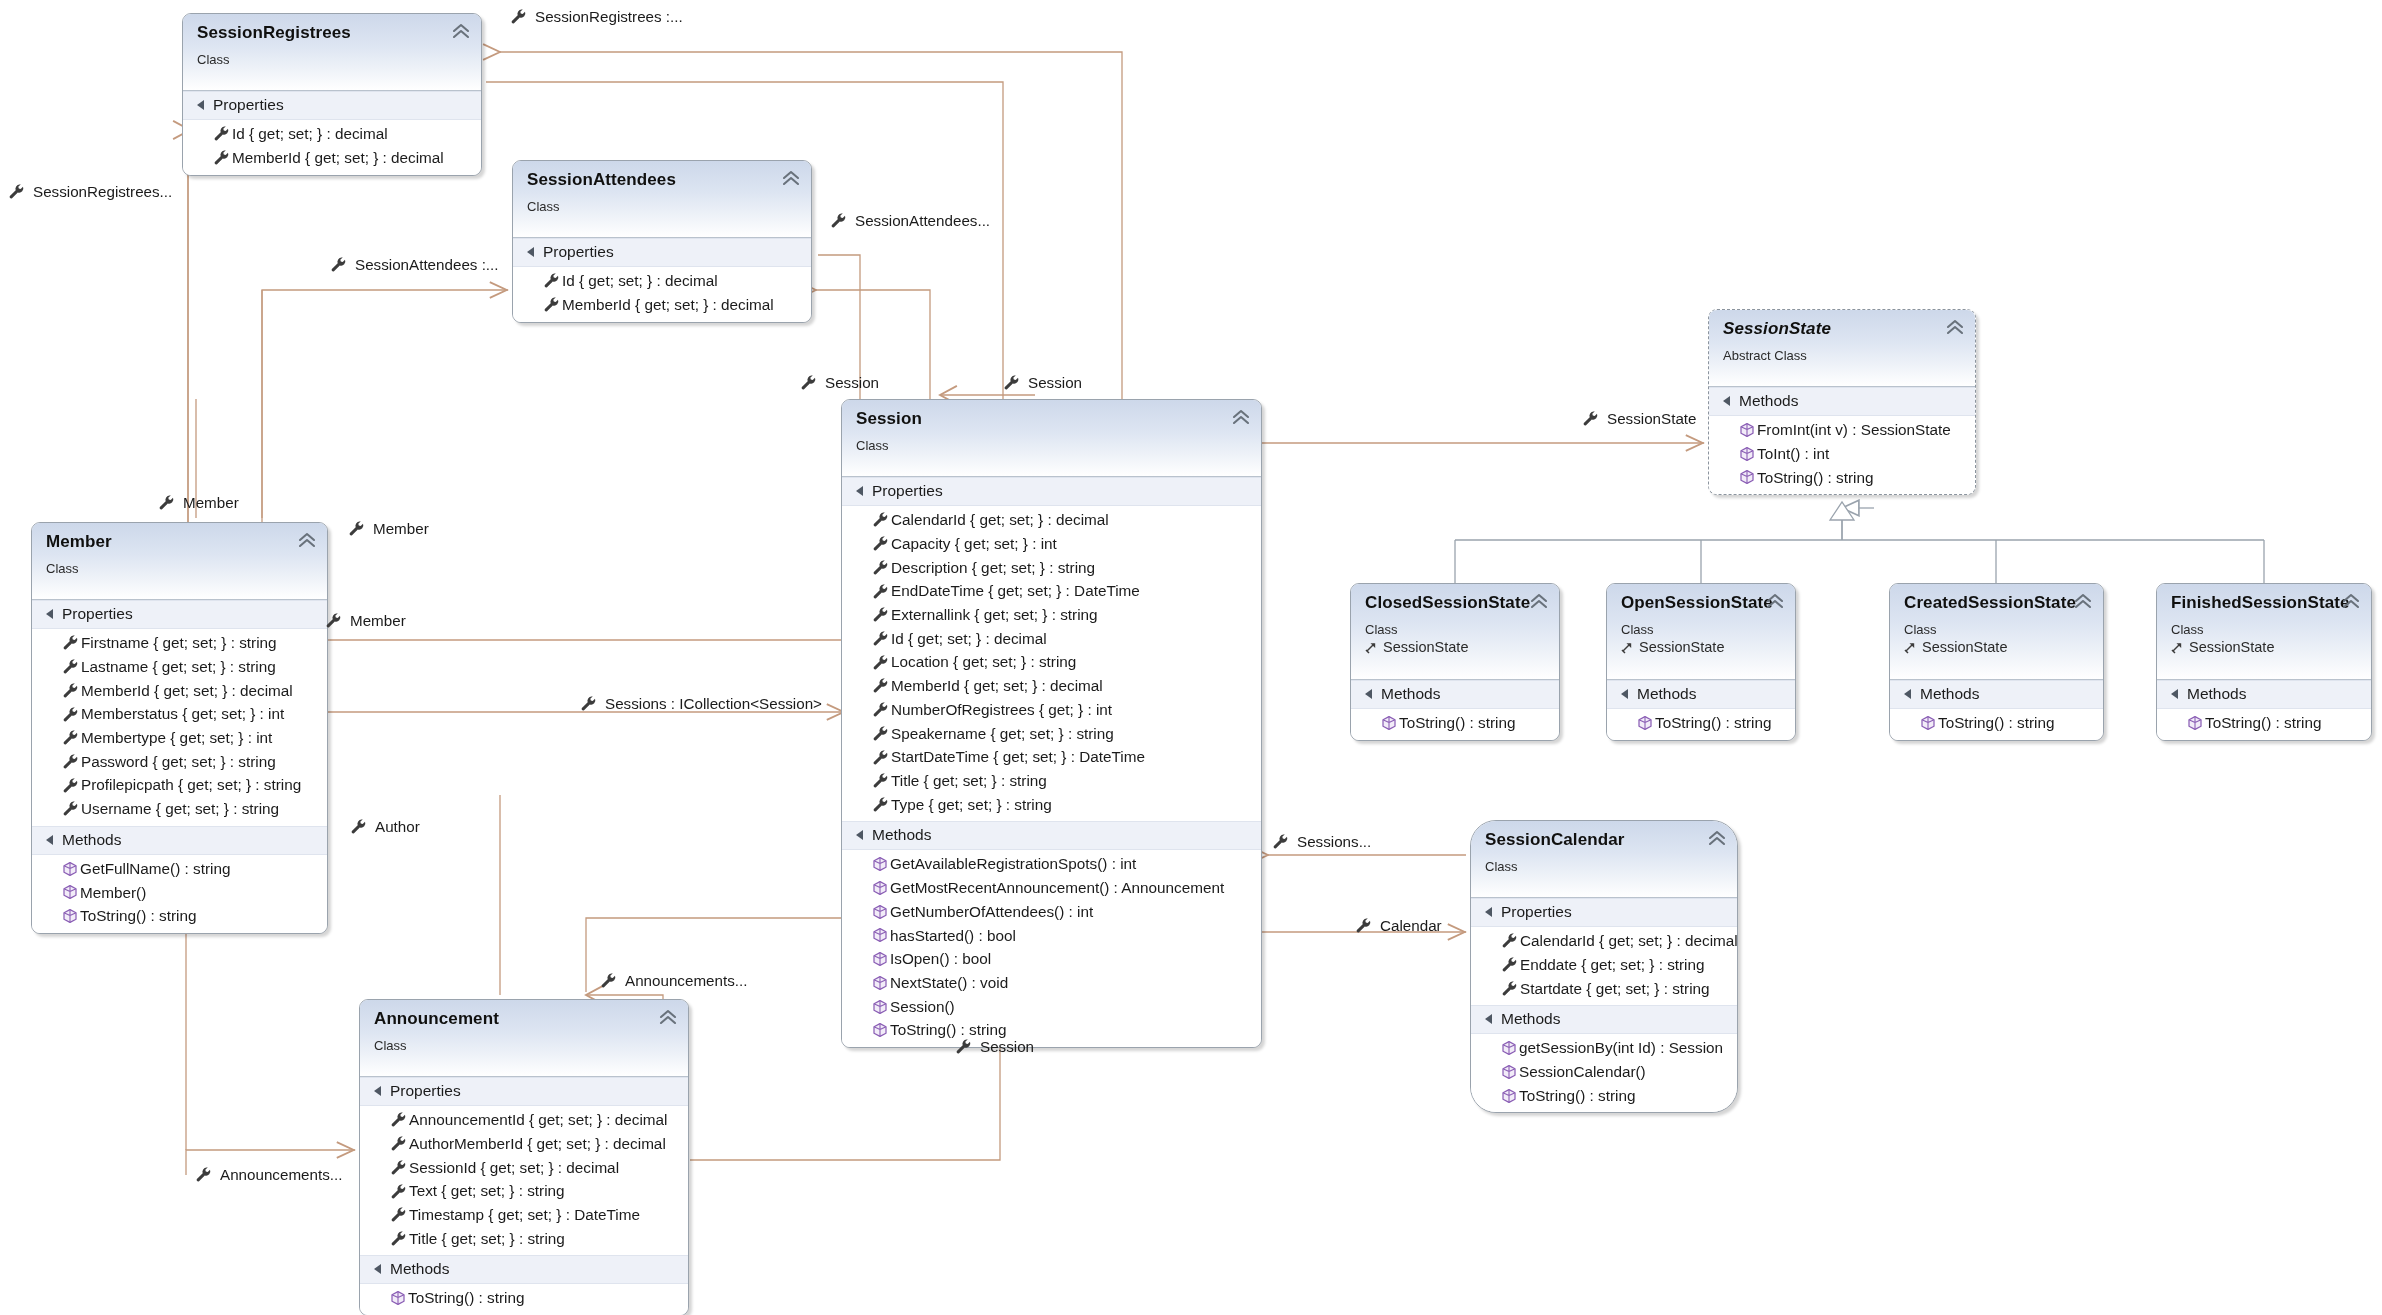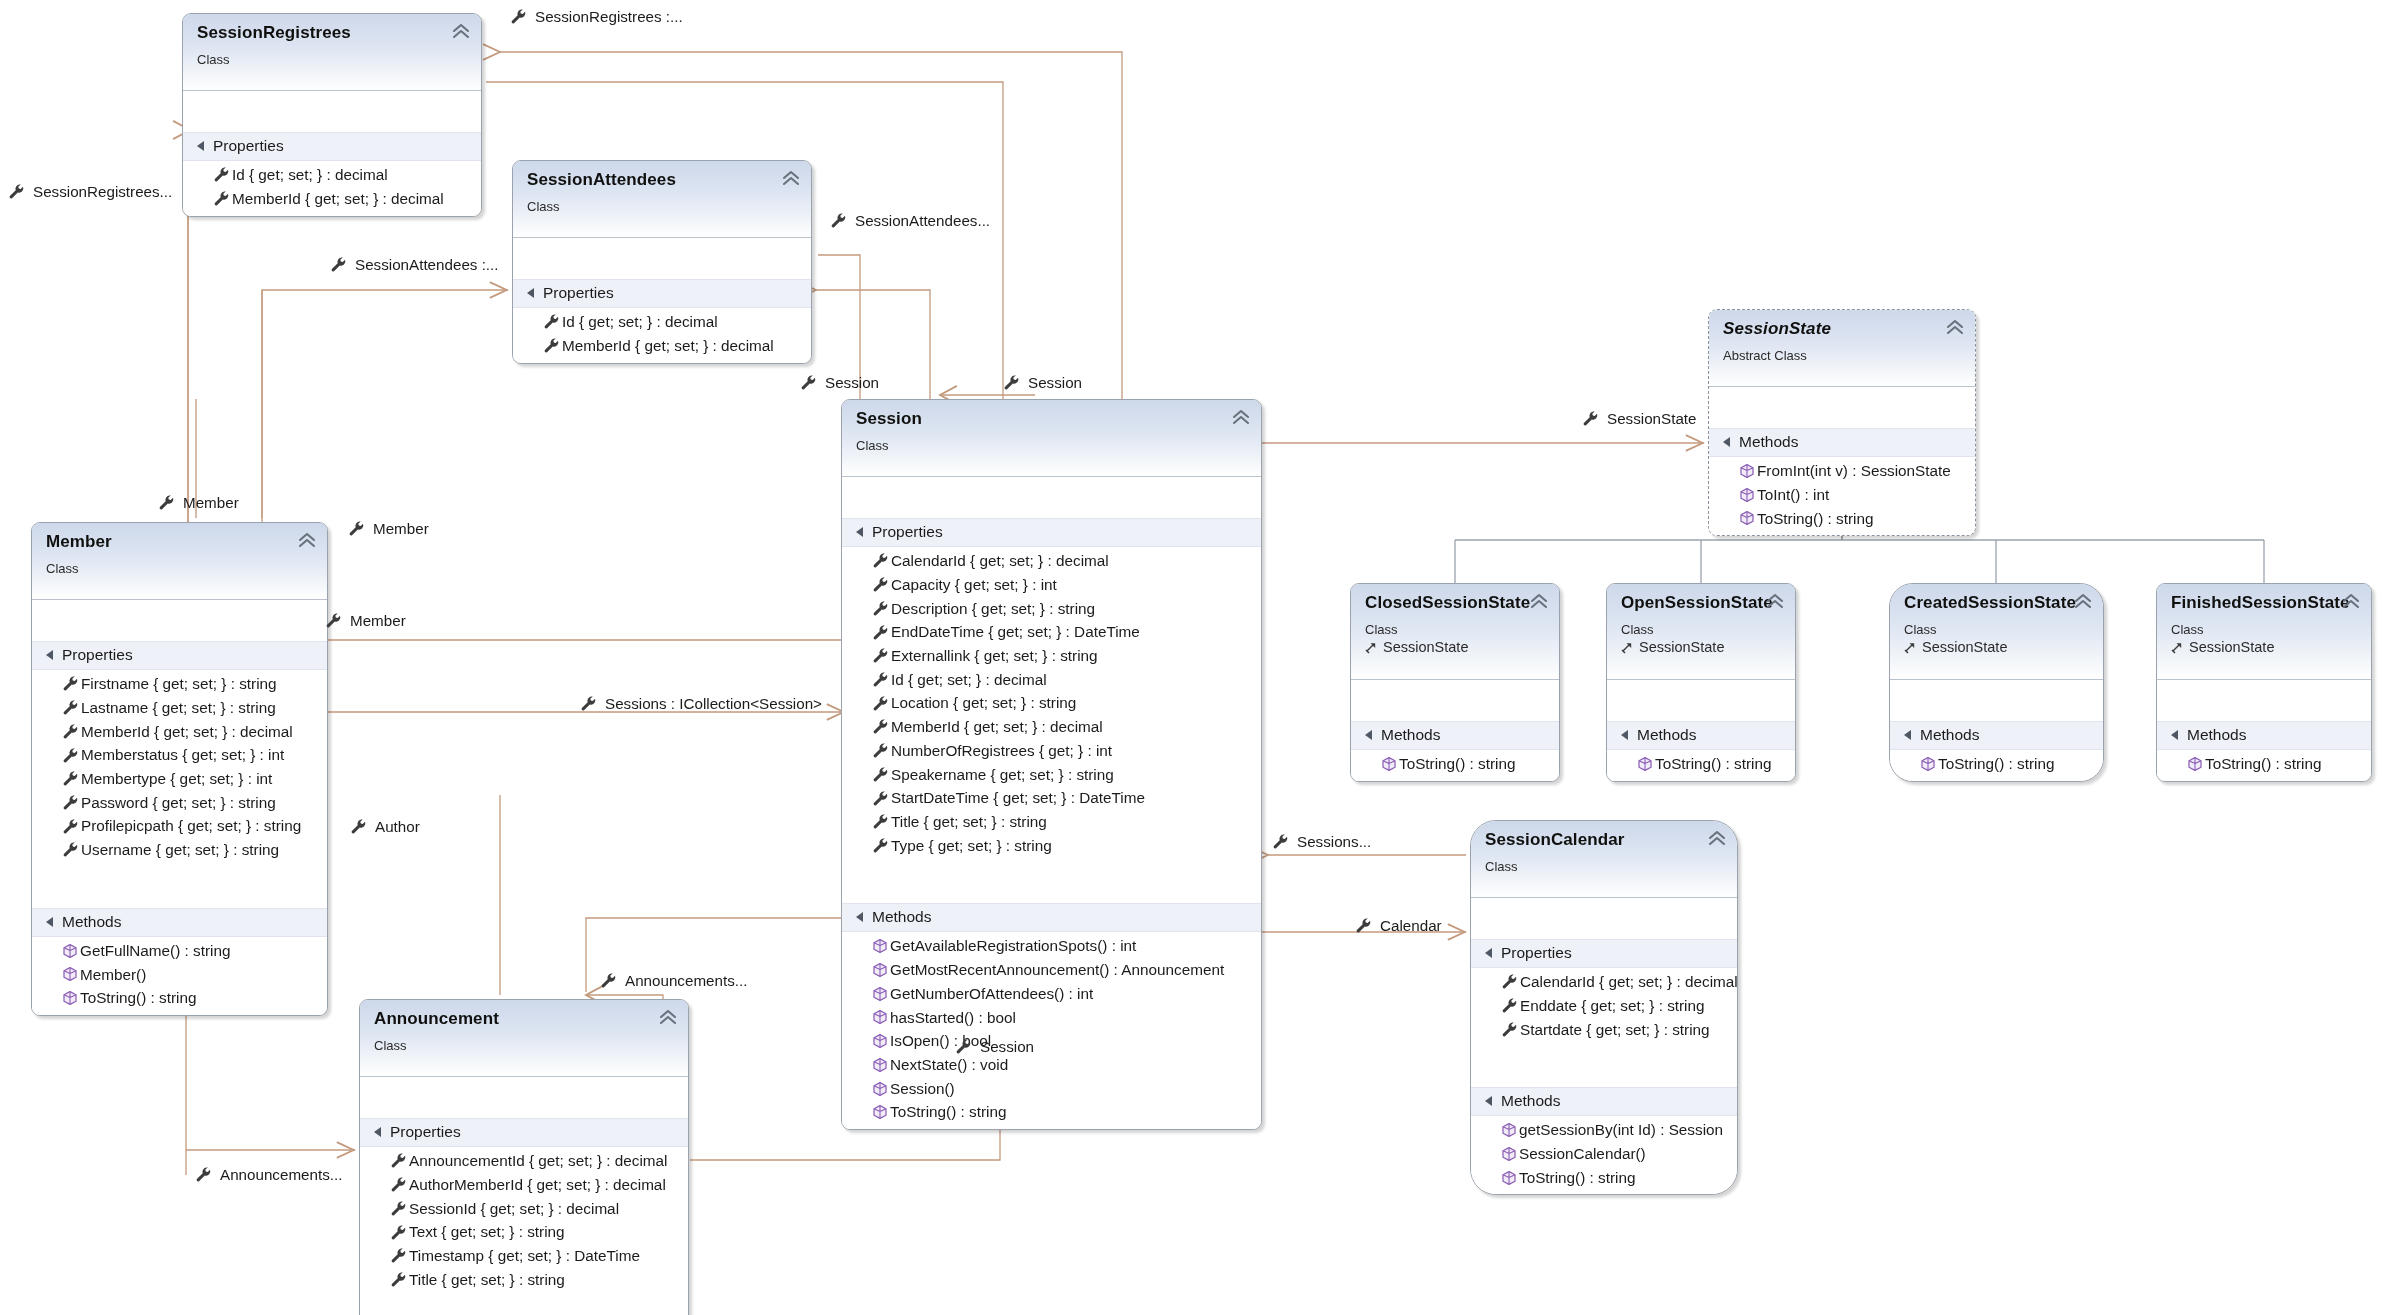--- a/index.html
+++ b/index.html
@@ -37,21 +37,20 @@
   .chev{position:absolute;right:10px;top:9px;width:20px;height:18px;}
 
   .sect{
     background:#eef1f8;
     border-top:1px solid #dfe4ee;
     border-bottom:1px solid #dfe4ee;
     font-size:15.5px;
     padding:4px 0 5px 14px;
     display:flex;align-items:center;gap:9px;
     color:#1b1b1b;
-    margin-top:41px;
   }
   .sect:first-child{border-top:none;}
   .tri{width:0;height:0;border-top:5px solid transparent;border-bottom:5px solid transparent;border-right:7px solid #4e5763;}
   .rows{padding:2px 0 5px 0;background:#fff;}
   .row{display:flex;align-items:center;gap:2px;padding:1px 10px 1px 30px;font-size:15.3px;line-height:1.42;white-space:nowrap;color:#1b1b1b;}
 
   
   .ico{flex:0 0 auto;display:inline-block;line-height:0;}
   .ico svg{display:block;}
 
@@ -699,21 +698,21 @@
             <span class="ico">
               <svg width="16" height="16" viewBox="0 0 16 16">
                 <path d="M8 1.6 14 4.8v6.4L8 14.4 2 11.2V4.8z" fill="#f2ecf8" stroke="#8b5fb5" stroke-width="1.25" stroke-linejoin="round"></path>
                 <path d="M8 1.6 8 7.6 M8 7.6 2 4.8 M8 7.6 14 4.8 M8 7.6 8 14.4" stroke="#8b5fb5" stroke-width="1.1" fill="none"></path>
               </svg>
             </span>
             <span>ToString() : string</span>
           </div>
         </div>
       </div>
-      <div class="cls" style="left: 1889px; top: 583px; width: 215px; border-radius: 24px;">
+      <div class="cls" style="left: 1889px; top: 583px; width: 215px;">
         <div class="hdr">
           <div class="cname">CreatedSessionState</div>
           <div class="ckind">Class</div>
           <div class="cbase">
             <span class="ico">
               <svg width="13" height="13" viewBox="0 0 13 13">
                 <path d="M2 10 L9 3" stroke="#3c3c3c" stroke-width="1.5"></path>
                 <path d="M5.5 2.2 L10.2 2.2 L10.2 6.9 Z" fill="#3c3c3c"></path>
                 <path d="M1 9 L4 12" stroke="#3c3c3c" stroke-width="1.5"></path>
               </svg>

